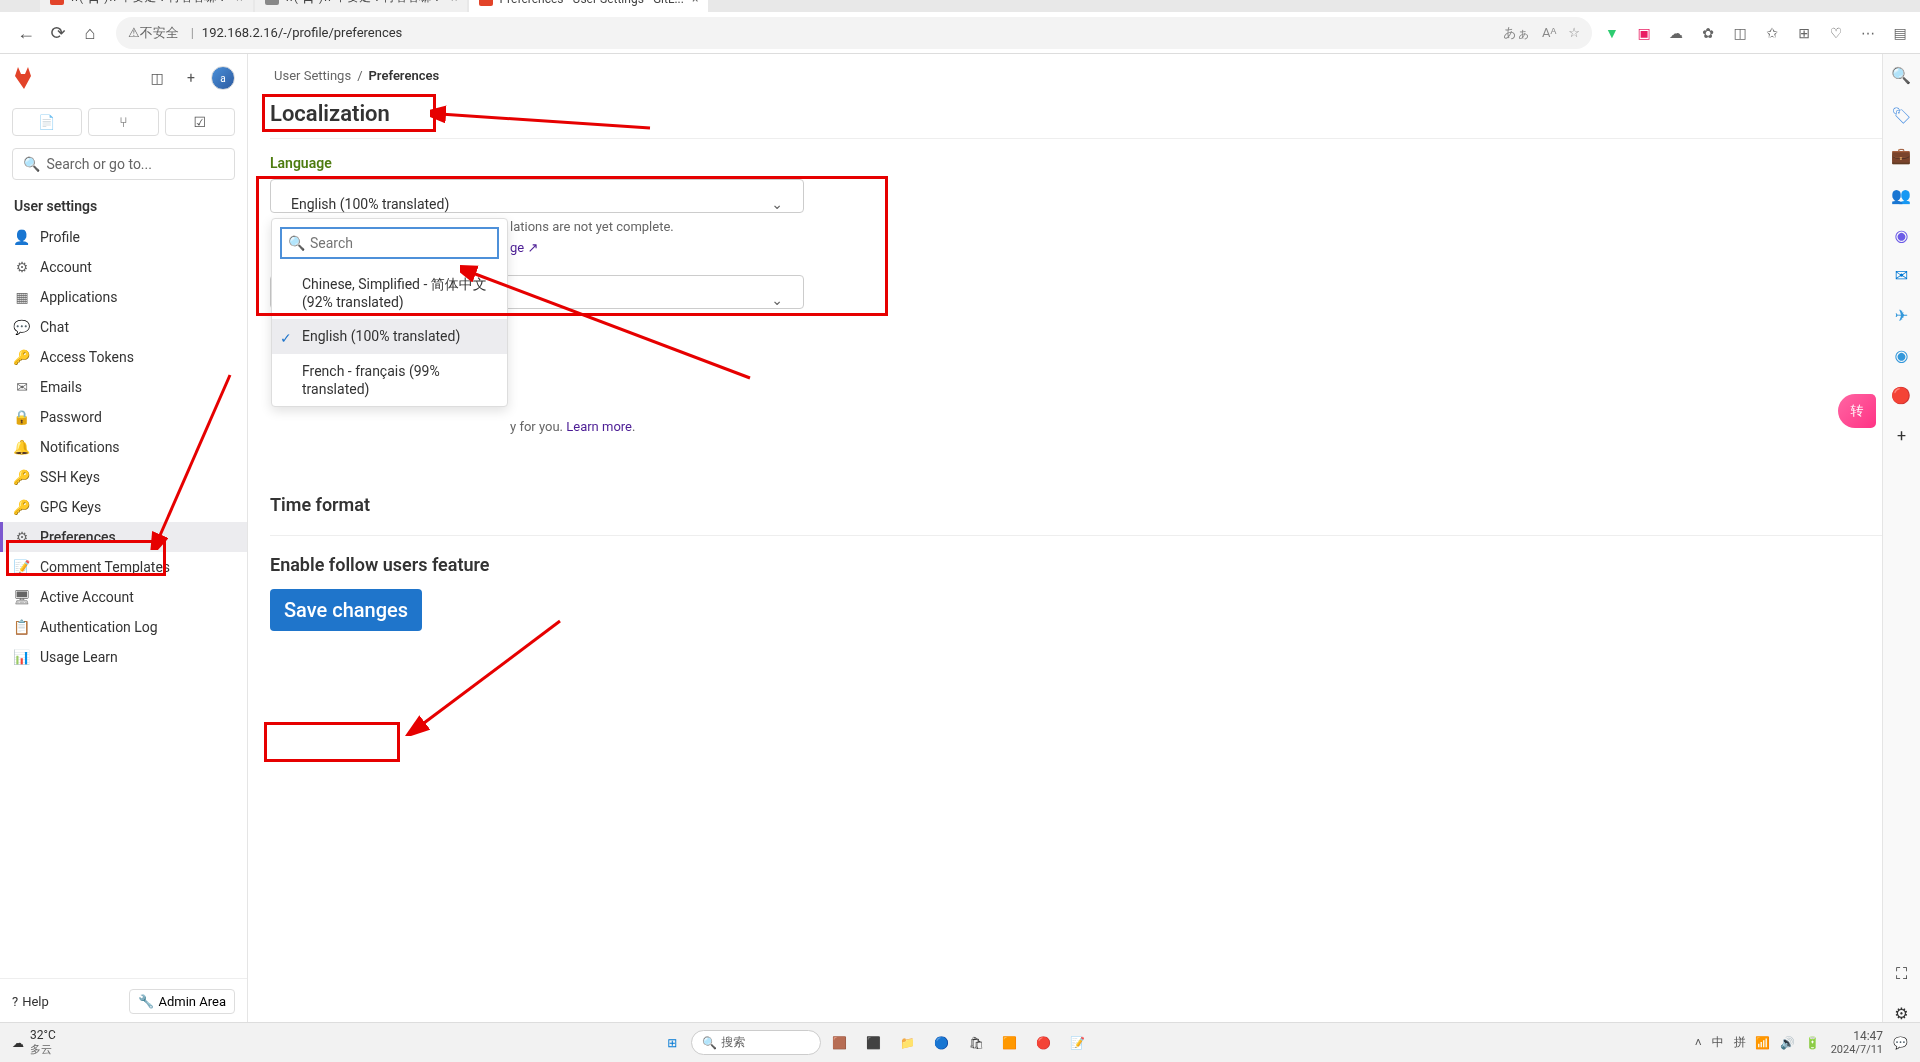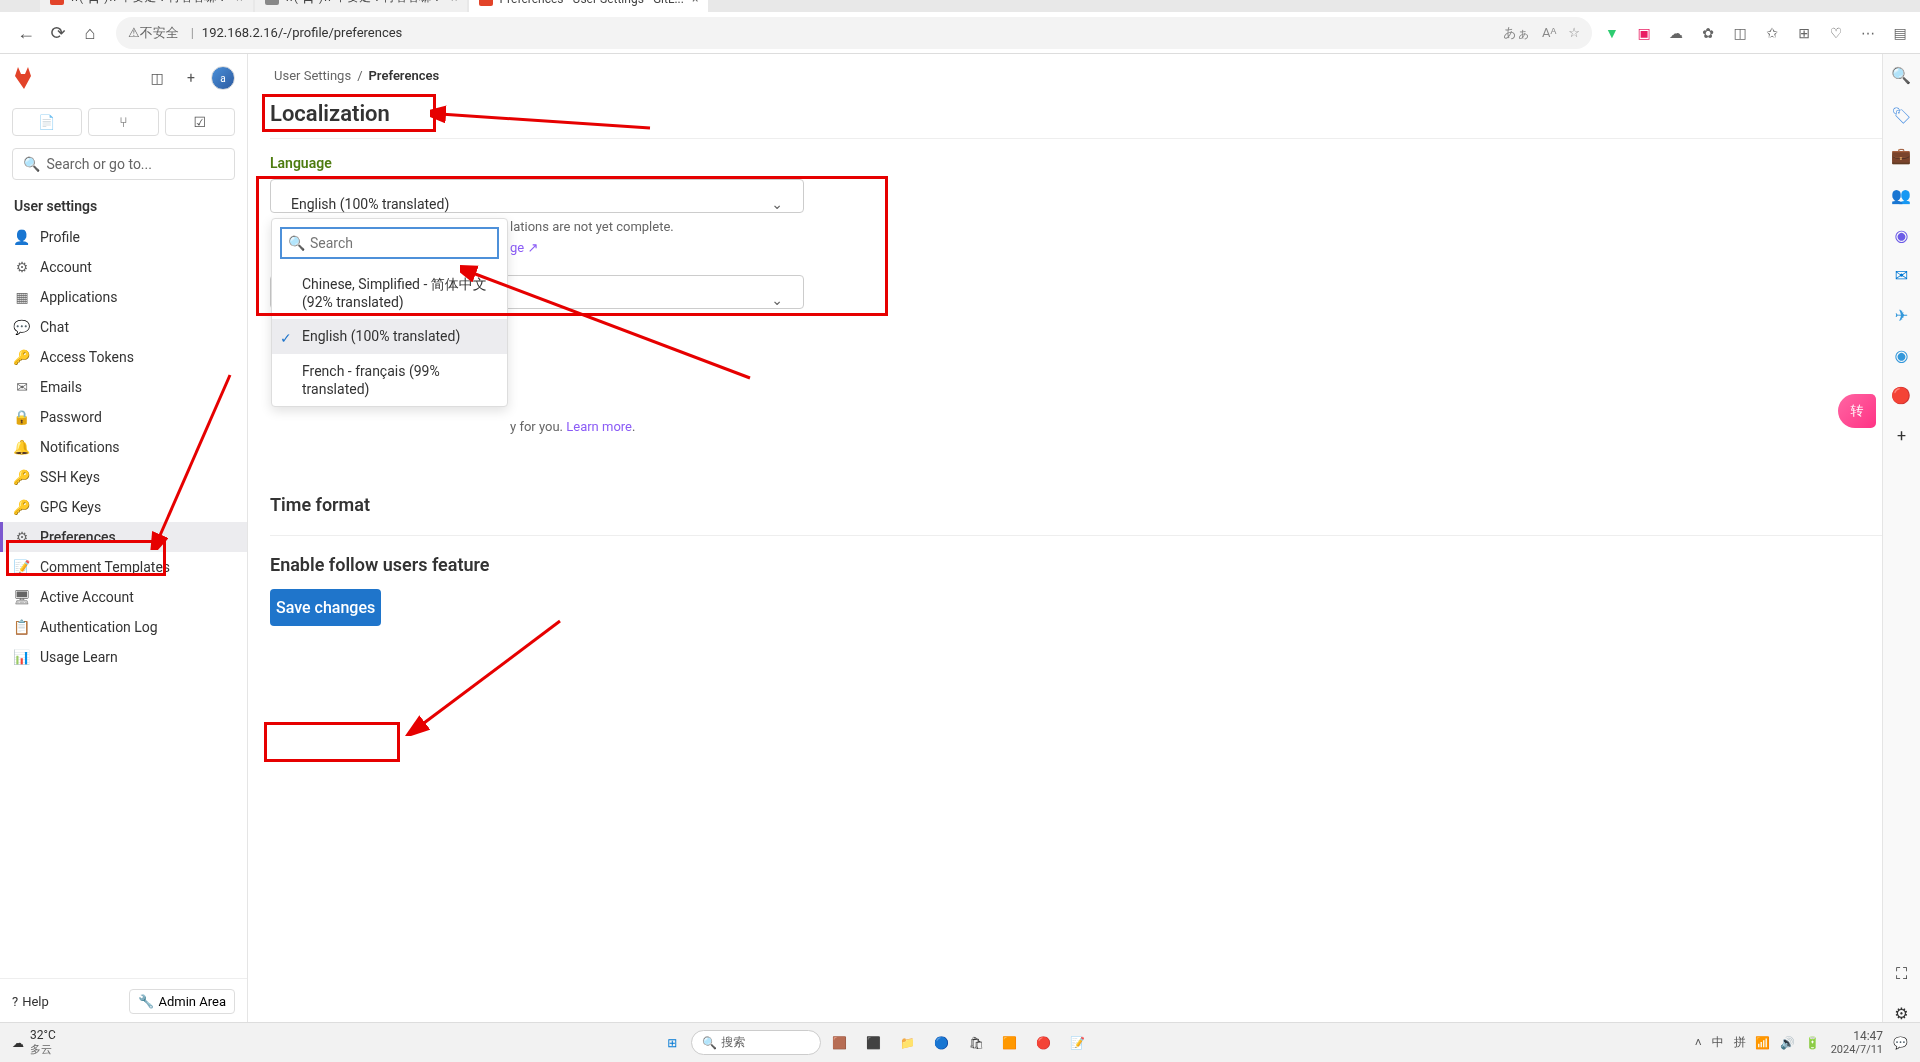--- a/index.html
+++ b/index.html
@@ -52,40 +52,40 @@
     .breadcrumb a { color: #666; text-decoration: none; }
     .breadcrumb .current { font-weight: 600; color: #333; }
 
     .section-title { font-size: 22px; font-weight: 600; padding: 4px 0 6px; color: #333; }
     .hr { border: none; border-top: 1px solid #eee; margin: 6px 0 16px; }
 
     .form-label { font-weight: 600; margin-bottom: 8px; display: block; color: #4d7c0f; }
     .select-box { width: 534px; height: 34px; border: 1px solid #ccc; border-radius: 4px; display: flex; align-items: flex-end; padding: 0 20px; background: #fff; justify-content: space-between; cursor: pointer; position: relative; }
     .select-box .chev { color: #666; }
     .helper-text { color: #666; font-size: 13px; margin-top: 6px; }
-    .link { color: #8b5cf6; cursor: pointer; }
+    .link { color: #4c1d95; cursor: pointer; }
     .ext-icon { display: inline-block; }
 
     .dropdown-panel { position: absolute; top: 38px; left: 0; width: 237px; background: #fff; border: 1px solid #ddd; border-radius: 4px; box-shadow: 0 4px 12px rgba(0,0,0,0.12); z-index: 100; }
     .dropdown-search { padding: 8px; }
     .dropdown-search input { width: 100%; height: 32px; border: 2px solid #4d90d9; border-radius: 0; padding: 0 8px 0 28px; font-size: 14px; outline: none; }
     .dropdown-search .sicon { position: absolute; left: 16px; top: 16px; color: #888; }
     .dropdown-list { max-height: 250px; overflow-y: auto; }
     .dropdown-item { padding: 8px 12px 8px 30px; cursor: pointer; font-size: 14px; color: #333; line-height: 1.3; position: relative; }
     .dropdown-item.selected { background: #ececef; }
     .dropdown-item .check { position: absolute; left: 8px; top: 10px; color: #1f75cb; }
 
     .radio-group { margin: 8px 0; }
     .radio-item { display: flex; align-items: center; gap: 8px; padding: 8px 0; color: #333; font-size: 14px; }
     .radio { width: 16px; height: 16px; border: 2px solid #999; border-radius: 50%; display: inline-flex; align-items: center; justify-content: center; }
     .radio.checked { border-color: #1f75cb; }
     .radio.checked::after { content: ""; width: 8px; height: 8px; background: #1f75cb; border-radius: 50%; }
 
     .section-h2 { font-size: 18px; font-weight: 600; margin: 18px 0 4px; }
-    .primary-btn { background: #1f75cb; color: #fff; border: none; border-radius: 4px; padding: 9px 6px; font-size: 16px; cursor: pointer; font-weight: 500; }
+    .primary-btn { background: #1f75cb; color: #fff; border: none; border-radius: 4px; padding: 9px 14px; font-size: 20px; cursor: pointer; font-weight: 500; }
 
     
     .red-box { position: absolute; border: 3px solid #e60000; pointer-events: none; z-index: 200; }
     .red-arrow { position: absolute; pointer-events: none; z-index: 201; }
 
     
     .edge-bar { position: fixed; right: 0; top: 54px; width: 38px; background: #f9f9f9; border-left: 1px solid #e5e5e5; display: flex; flex-direction: column; align-items: center; padding-top: 10px; gap: 18px; height: calc(100vh - 92px); }
     .edge-icon { width: 22px; height: 22px; cursor: pointer; display:flex; align-items:center; justify-content:center; font-size:16px; }
 
     

